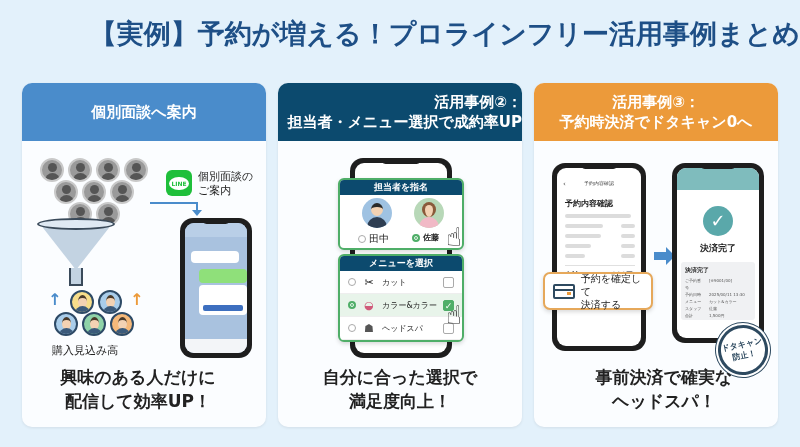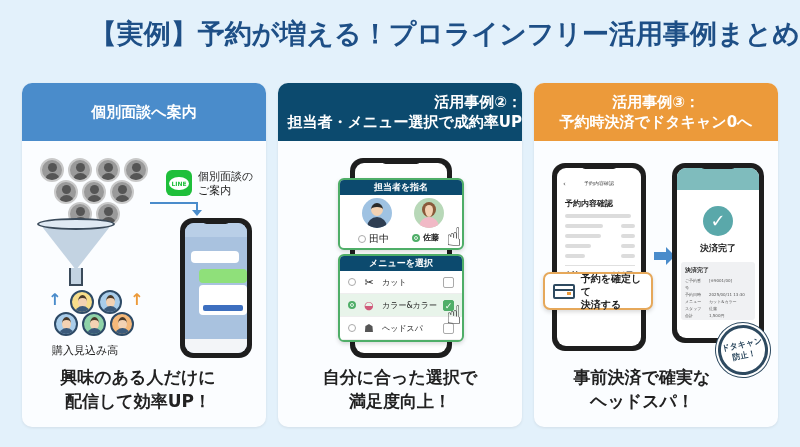--- a/index.html
+++ b/index.html
@@ -262,21 +262,21 @@
     <div class="abs" style="left:8px;top:102px;font-size:7px;font-weight:bold">合計</div>
     <div class="abs" style="right:8px;top:102px;font-size:7px;font-weight:bold">11,000円</div>
   </div>
 </div>
 
 <div class="abs" style="left:543px;top:272px;width:110px;height:38px;background:#fff;border:2px solid #e6a85a;border-radius:7px;box-shadow:0 2px 4px rgba(0,0,0,0.15);display:flex;align-items:center">
   <div style="margin-left:8px;width:22px;height:15px;border:2px solid #2e4a60;border-radius:2px;position:relative;background:#fff">
     <div style="position:absolute;left:0;top:3px;width:100%;height:2px;background:#2e4a60"></div>
     <div style="position:absolute;right:2px;bottom:2px;width:4px;height:3px;background:#ec9a3a"></div>
   </div>
-  <div style="margin-left:6px;font-size:10px;font-weight:bold;line-height:13px">
+  <div style="margin-left:6px;font-size:10px;font-weight:normal;line-height:13px">
     <div>予約を確定して</div>
     <div>決済する</div>
   </div>
 </div>
 
 <div class="abs" style="left:654px;top:252px;width:14px;height:8px;background:#4a8ccb"></div>
 <div class="abs" style="left:666px;top:247px;width:0;height:0;border-top:9px solid transparent;border-bottom:9px solid transparent;border-left:9px solid #4a8ccb"></div>
 
 <div class="phone" style="left:672px;top:163px;width:92px;height:180px">
   <div class="notch"></div>
@@ -310,16 +310,16 @@
       </div>
     </div>
   </div>
 </div>
 
 <div class="stamp">
   <div>ドタキャン</div>
   <div>防止！</div>
 </div>
 
-<div class="caption" style="left:514px;width:256px;bottom:34px;position:absolute">
+<div class="caption" style="left:536px;width:256px;bottom:34px;position:absolute">
   <div>事前決済で確実な</div>
   <div>ヘッドスパ！</div>
 </div>
 
 </body></html>

